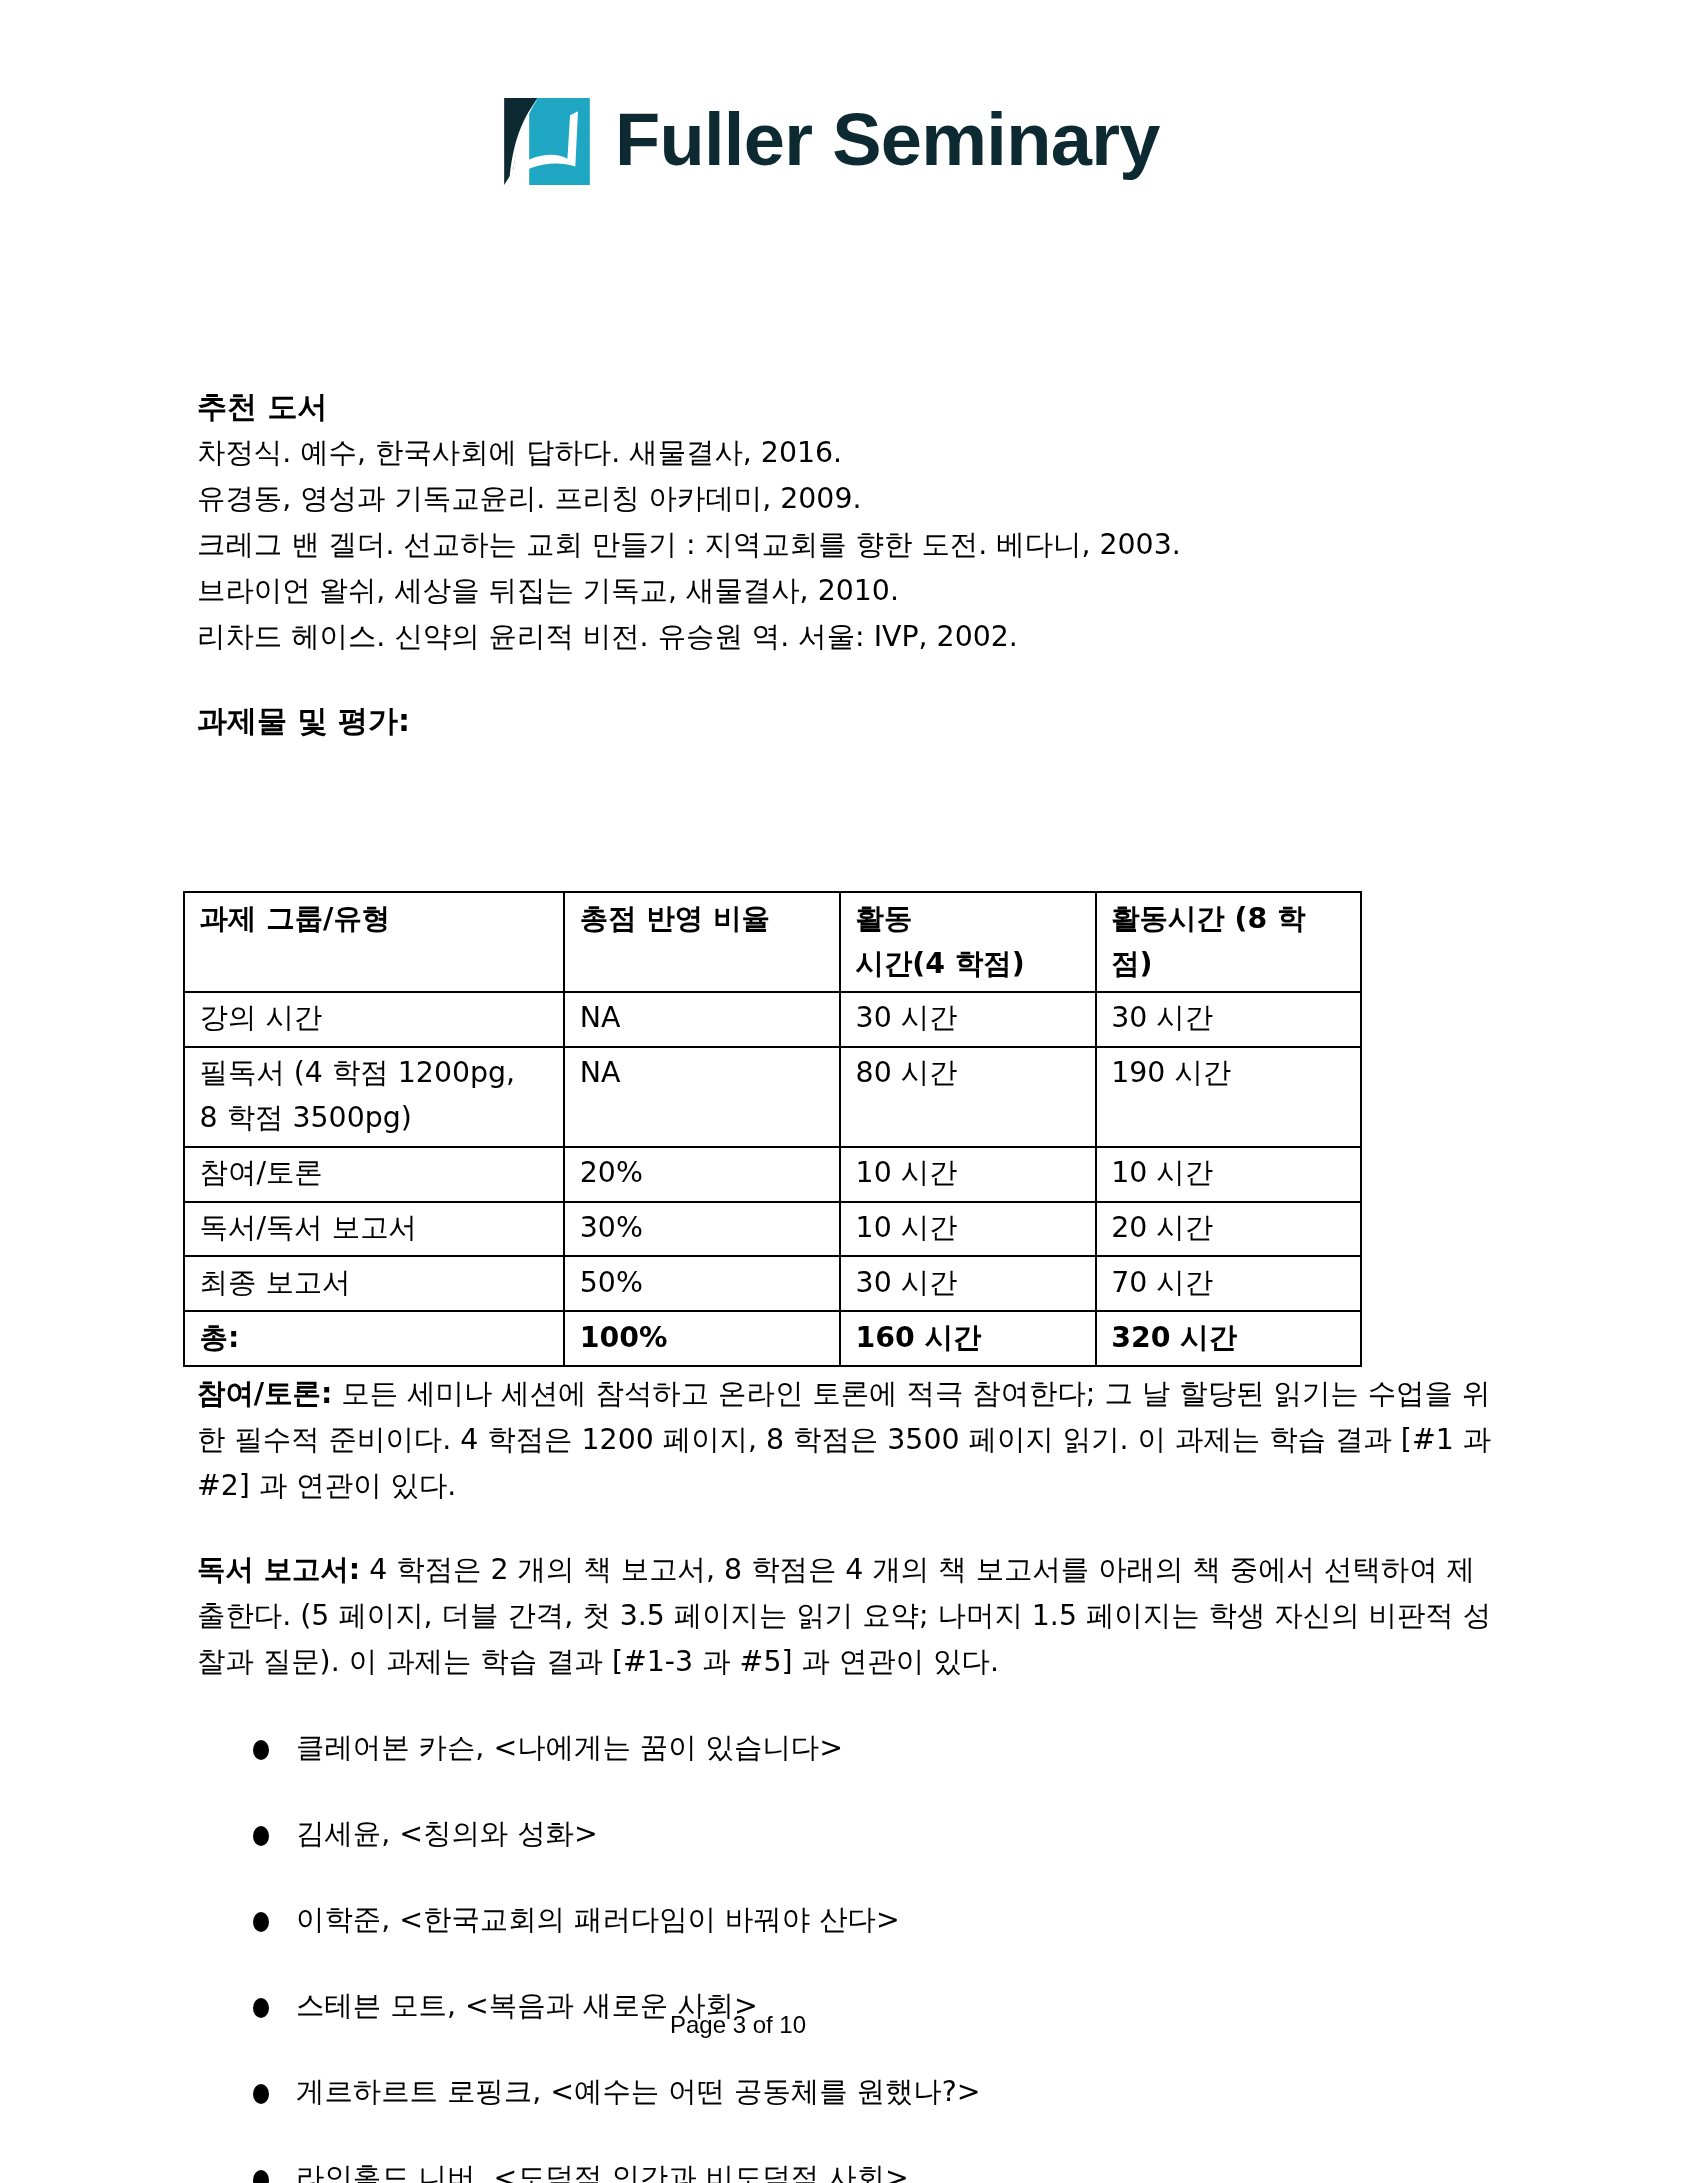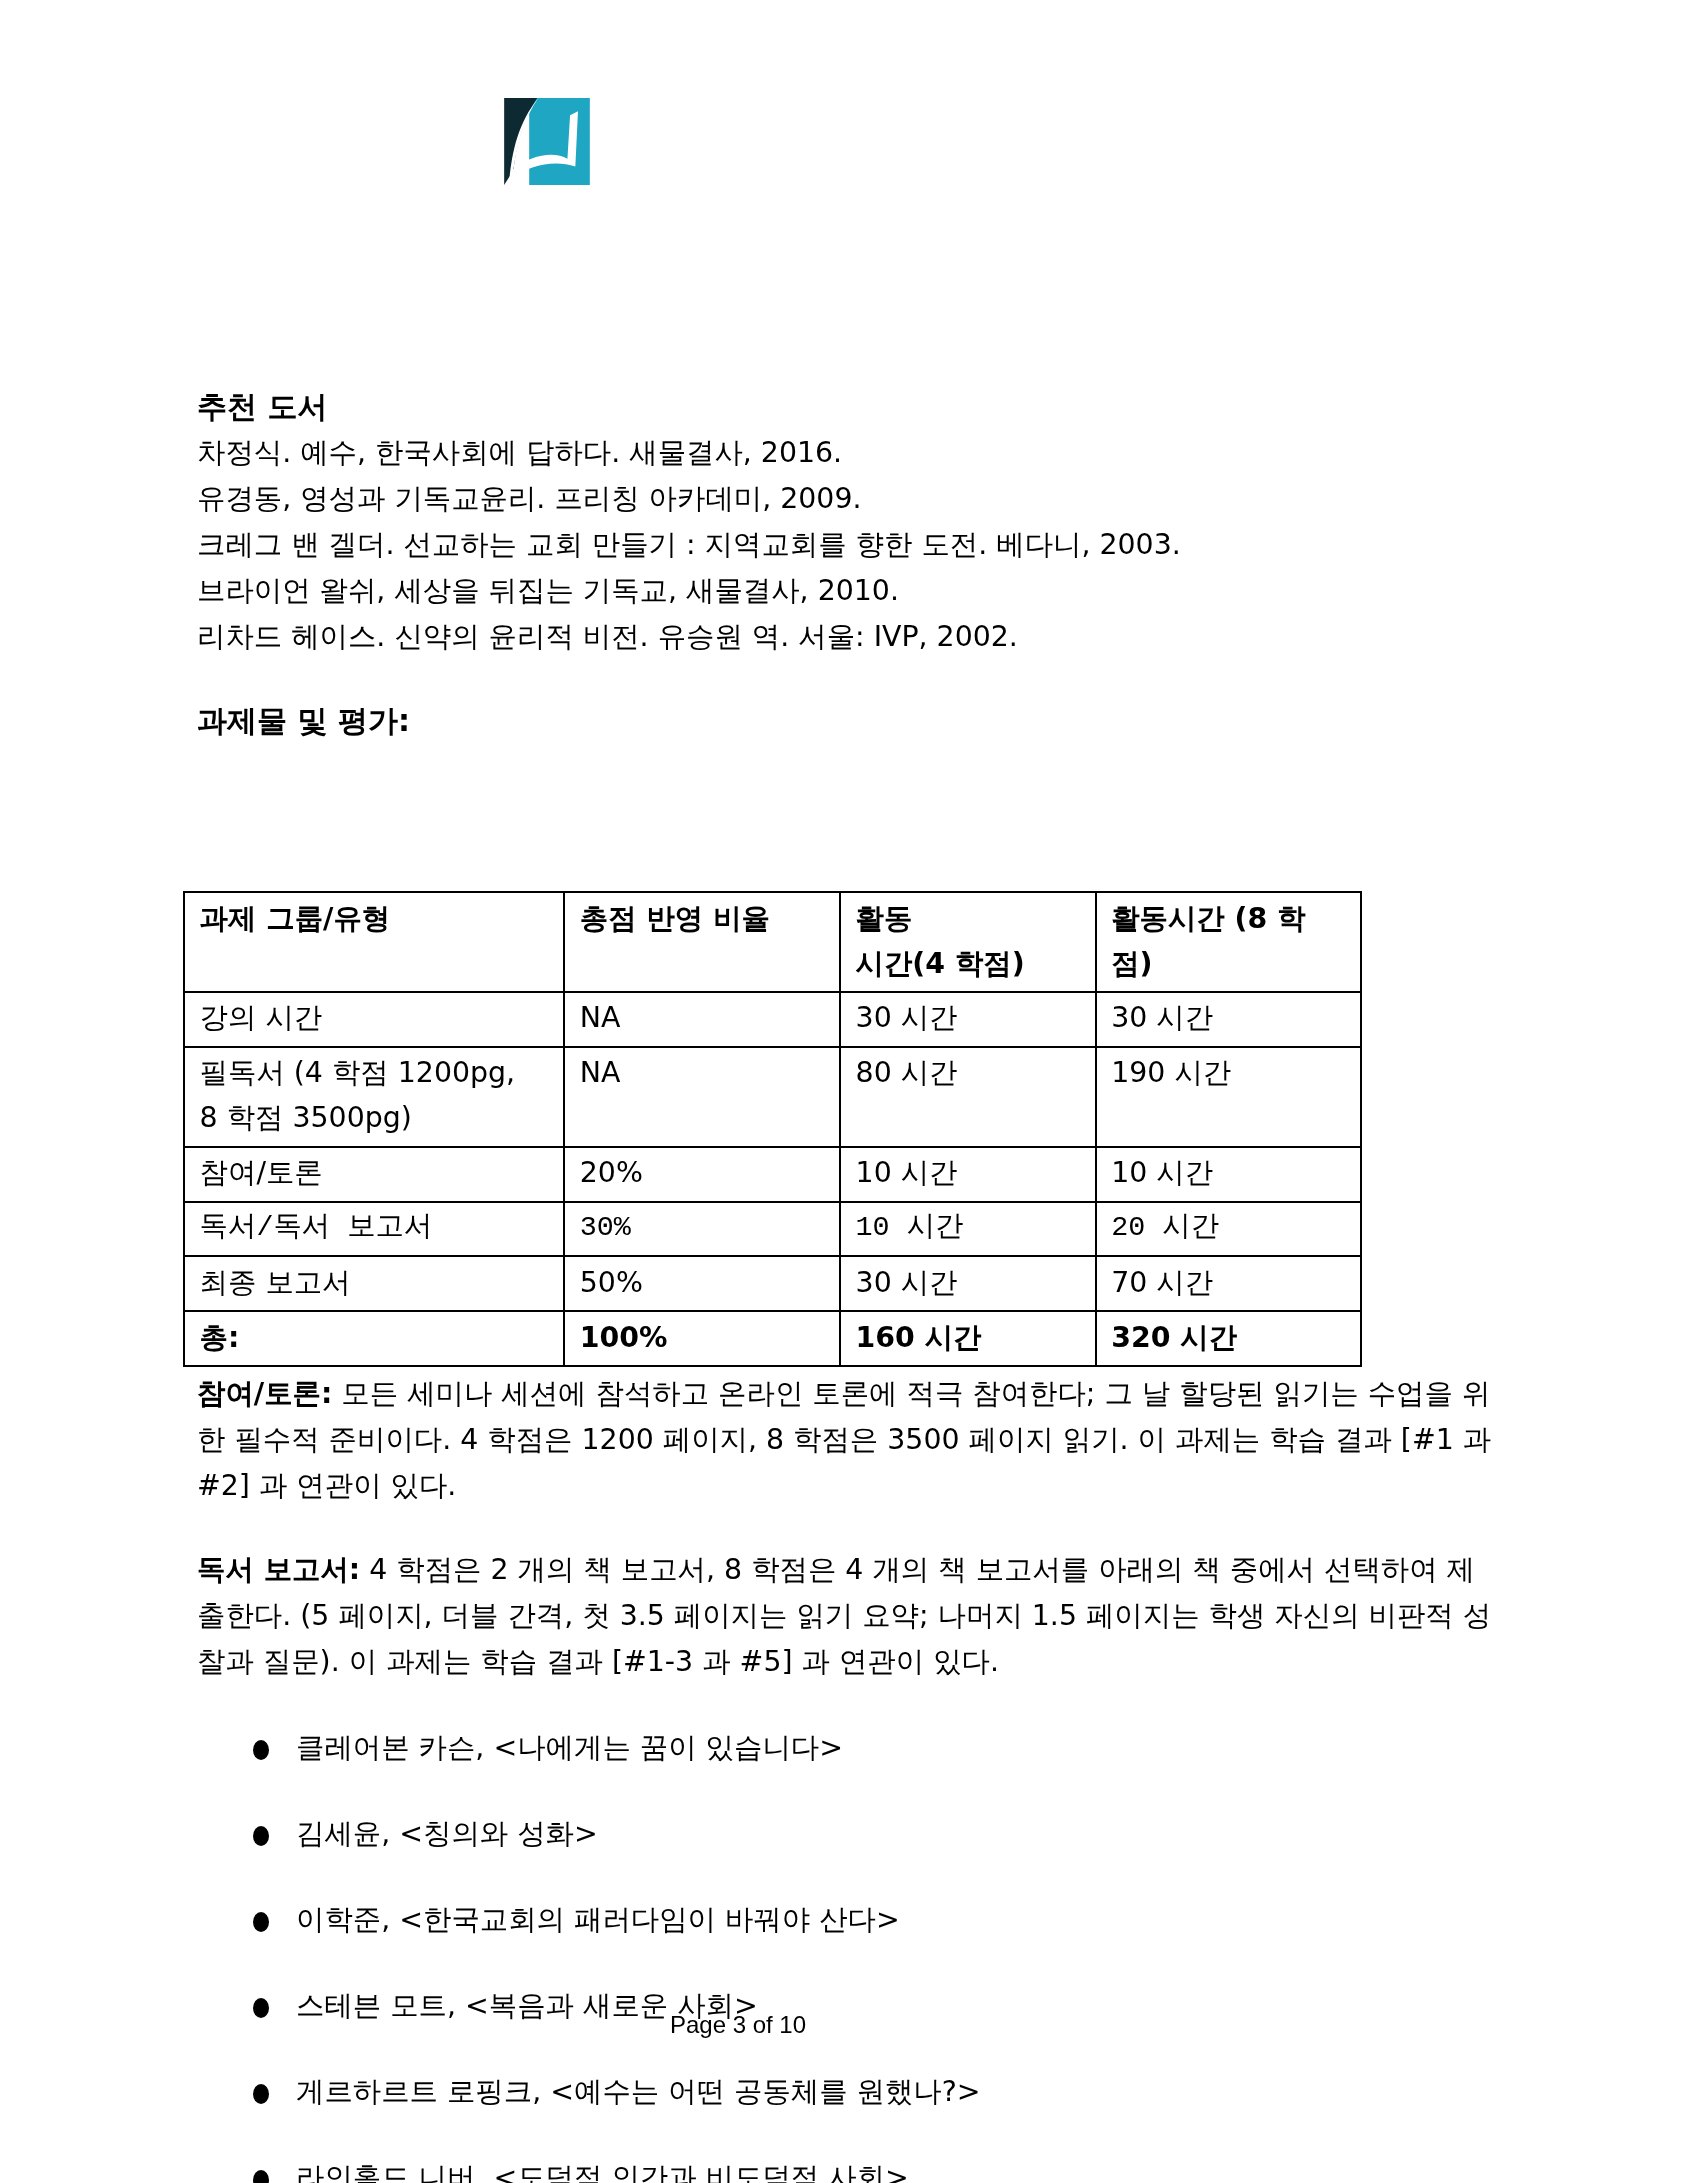--- a/index.html
+++ b/index.html
@@ -19,21 +19,21 @@
   .ref { white-space: nowrap; }
   .gap1 { height: 38px; }
   table {
     position: absolute; left: 183px; top: 891px; width: 1179px;
     border-collapse: collapse; font-size: 28.4px; line-height: 45px;
   }
   td, th { border: 2px solid #000; vertical-align: top; text-align: left; padding: 2.6px 14.6px 5.3px 14.6px; }
   th { font-weight: 700; }
   .c1 { width: 354px; } .c2 { width: 248px; } .c3 { width: 228px; } .c4 { width: 238px; }
   .r-head { height: 87px; padding-left: 8px; } .r1 { height: 44px; } .r2 { height: 89px; } .r3 { height: 54px; }
-  .r4 { height: 44px; font-family: Liberation Mono, monospace; } .r5 { height: 44px; } .r6 { height: 44px; }
+  .r4 { height: 44px; } .r5 { height: 44px; } .r6 { height: 44px; }
   .total td { font-weight: 700; }
   .para { position: absolute; left: 197px; width: 1297px; font-size: 28.4px; line-height: 46px; }
   .para b { font-weight: 700; }
   ul { list-style: none; margin: 0; padding: 0; }
   li { position: relative; padding-left: 99px; white-space: nowrap; margin-top: 40px; }
   li .bullet {
     position: absolute; left: 56px; top: 14.6px; width: 16px; height: 20px; border-radius: 50%; background: #000;
   }
   .footer {
     position: absolute; left: 0; width: 1476px; top: 2011px; text-align: center;
@@ -43,20 +43,21 @@
 </head>
 <body>
 
 <div class="logo">
   <svg viewBox="0 0 130 132">
     <rect x="38" y="0" width="92" height="132" fill="#1fa6c2"></rect>
     <path d="M0 0 H50 C30 30 18 70 14 110 L0 132 Z" fill="#0d2a33"></path>
     <path d="M50 0 C28 28 16 70 10 112 C40 88 80 82 100 92 L104 22 L112 18 L108 106 C80 96 40 100 6 126 L0 132 L0 0 Z" fill="#ffffff" opacity="0"></path>
     <path d="M52 0 C30 30 20 70 14 108 C40 86 76 80 96 92 L100 26 L112 20 L108 104 C78 94 40 100 8 124 C12 80 22 36 52 0 Z" fill="#ffffff"></path>
   </svg>
+  <span class="logo-text">Fuller Seminary</span>
 </div>
 
 <div class="content">
   <div class="h">추천 도서</div>
   <div class="ref">차정식. 예수, 한국사회에 답하다. 새물결사, 2016.</div>
   <div class="ref">유경동, 영성과 기독교윤리. 프리칭 아카데미, 2009.</div>
   <div class="ref">크레그 밴 겔더. 선교하는 교회 만들기 : 지역교회를 향한 도전. 베다니, 2003.</div>
   <div class="ref">브라이언 왈쉬, 세상을 뒤집는 기독교, 새물결사, 2010.</div>
   <div class="ref">리차드 헤이스. 신약의 윤리적 비전.  유승원 역. 서울: IVP, 2002.</div>
   <div class="gap1"></div>

